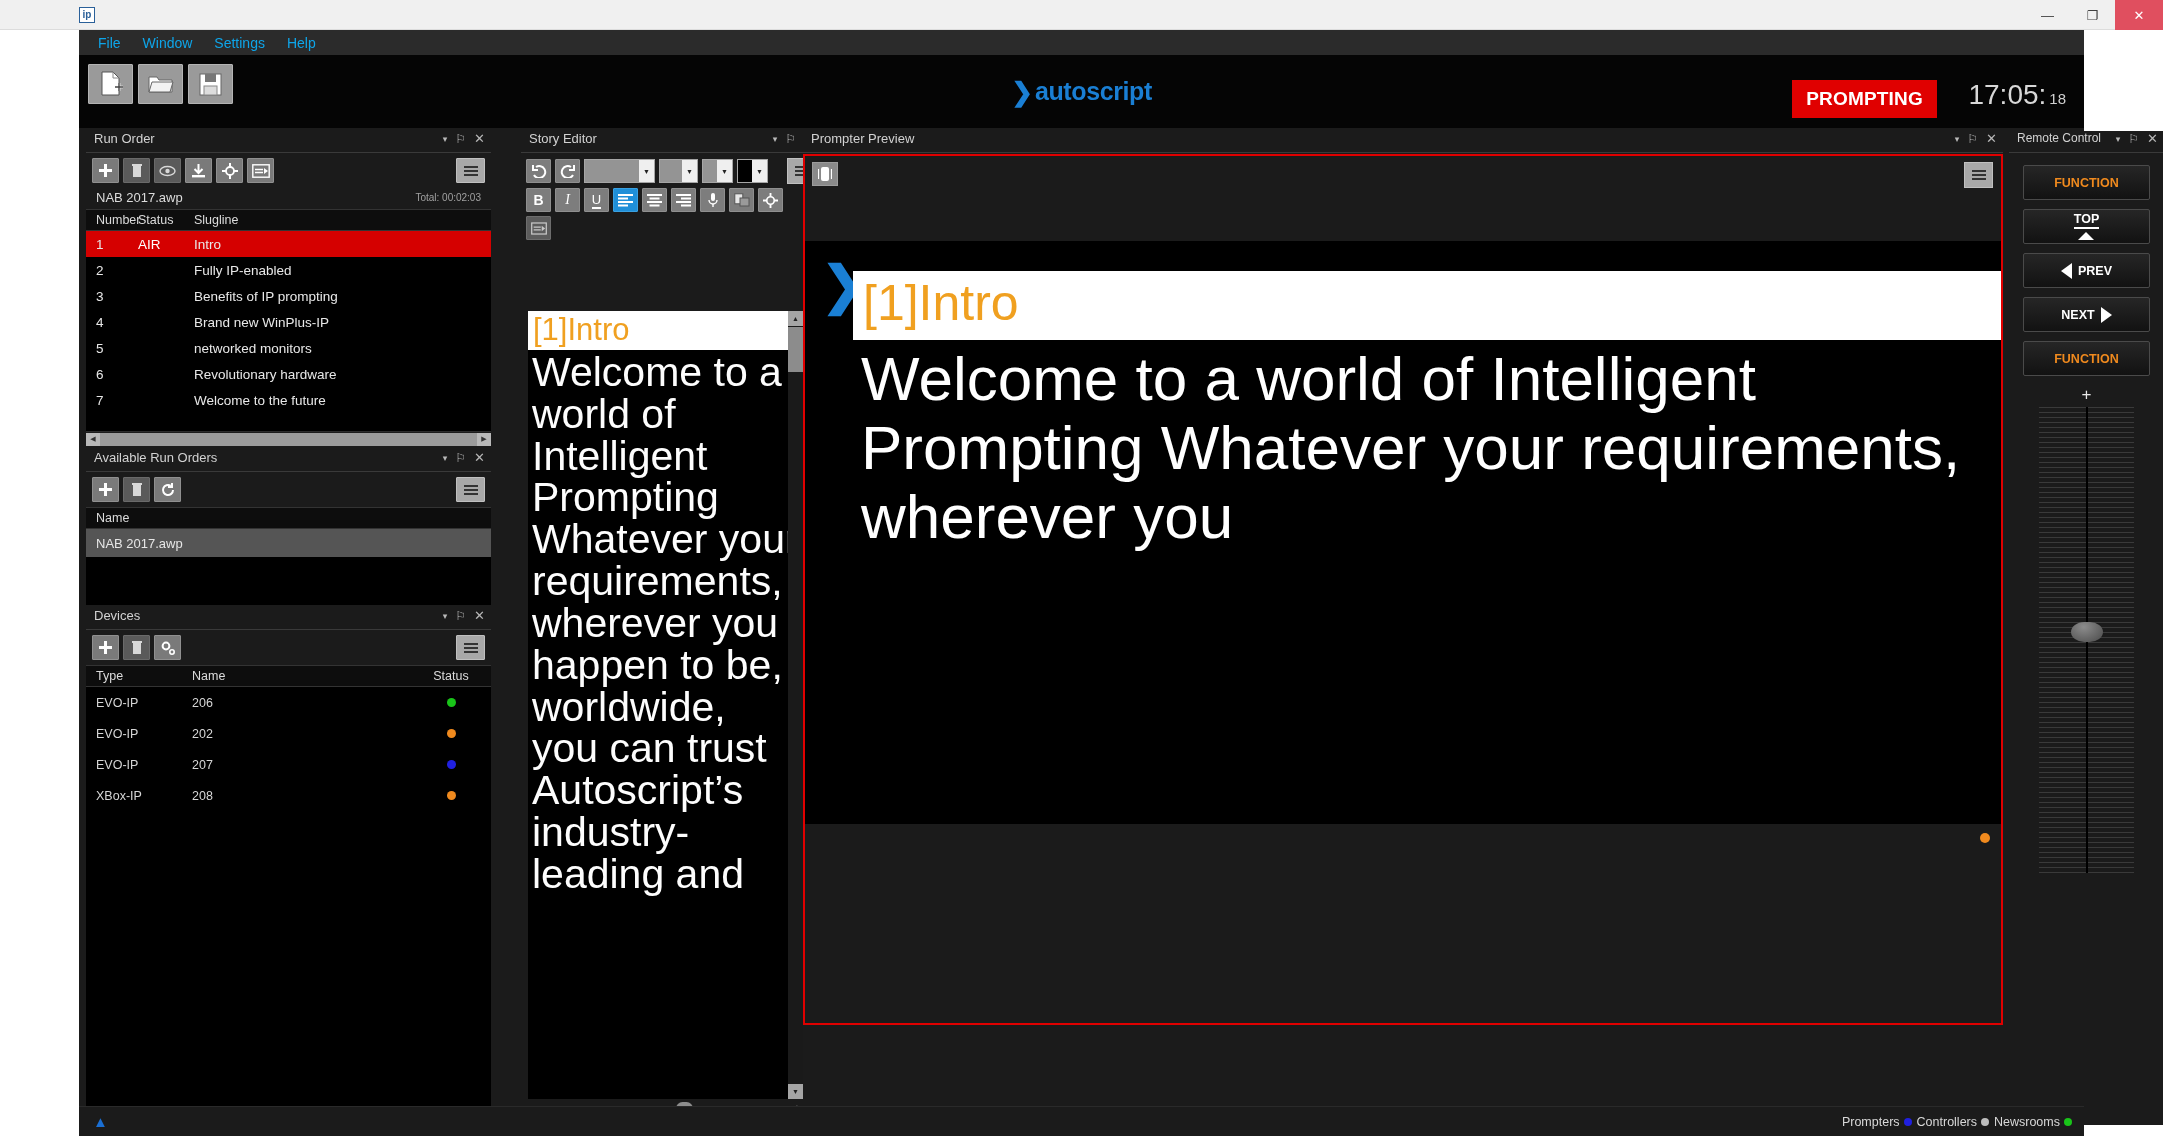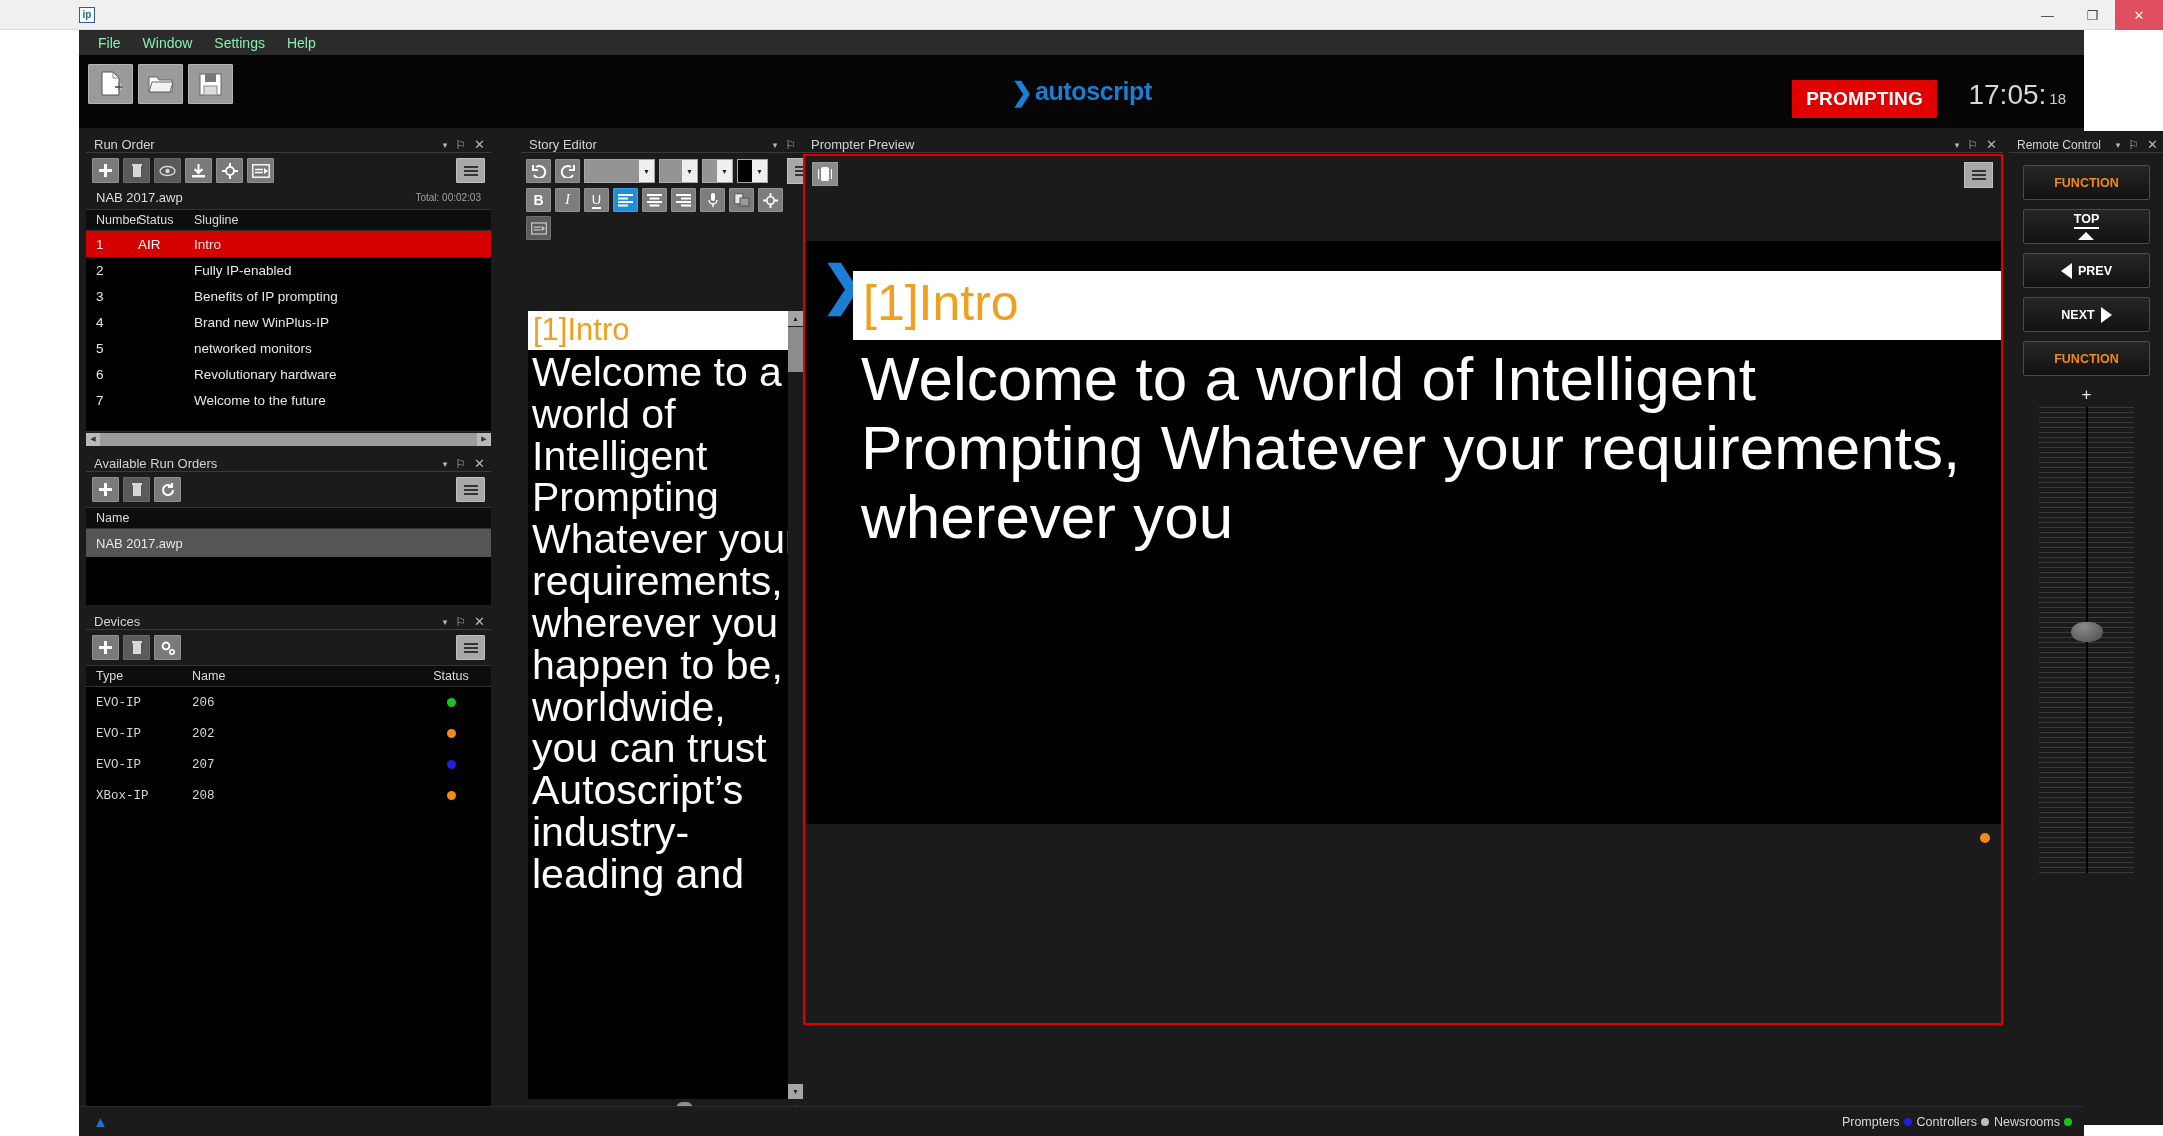--- a/index.html
+++ b/index.html
@@ -60,21 +60,21 @@
   }
 
   
   .menubar {
     position: absolute; left: 0; top: 0; width: 2005px; height: 25px;
     background: #2b2b2b;
     display: flex; align-items: center;
     padding-left: 8px;
   }
   .menu-item {
-    color: #86efac; font-size: 14px;
+    color: #0ea5e9; font-size: 14px;
     padding: 3px 11px;
   }
 
   
   .header {
     position: absolute; left: 0; top: 25px; width: 2005px; height: 73px;
     background: #050505;
   }
   .hdr-toolbar {
     position: absolute; left: 9px; top: 9px;
@@ -108,21 +108,21 @@
     position: absolute; right: 18px; top: 24px;
     color: #d8d8d8; font-size: 28px;
     display: flex; align-items: baseline; gap: 3px;
   }
   .clock-secs { font-size: 15px; color: #d0d0d0; }
 
   
   .panel { position: absolute; background: #1b1b1b; }
   .panel-head {
     height: 22px; background: #1b1b1b;
-    display: flex; align-items: flex-end;
+    display: flex; align-items: flex-start;
     padding: 0 6px 0 8px;
     border-bottom: 1px solid #3a3a3a;
   }
   .panel-title { color: #d2d2d2; font-size: 13px; flex: 1; }
   .panel-hdr-btns { display: flex; align-items: center; gap: 8px; color: #b8b8b8; font-size: 12px; }
   .ph-caret { font-size: 9px; }
   .ph-pin { font-size: 12px; }
   .ph-x { font-size: 13px; }
 
   .panel-toolbar {
@@ -183,21 +183,21 @@
 
   
   #panel-avail { left: 7px; top: 420px; width: 405px; height: 152px; }
   .name-list { background: #000000; height: 76px; }
   .name-row { height: 28px; display: flex; align-items: center; padding-left: 10px; color: #cfcfcf; font-size: 13px; }
   .name-row.sel { background: #555555; color: #e6e6e6; }
 
   
   #panel-devices { left: 7px; top: 578px; width: 405px; height: 517px; }
   .dev-list { background: #000000; height: 420px; }
-  .dev-row { height: 31px; display: flex; align-items: center; color: #d6d6d6; font-size: 12.5px; font-family: Liberation Mono, monospace; }
+  .dev-row { height: 31px; display: flex; align-items: center; color: #d6d6d6; font-size: 12.5px; }
   .dev-type { width: 106px; padding-left: 10px; }
   .dev-name { flex: 1; }
   .dev-status { width: 80px; display: flex; justify-content: center; }
   .dot { width: 9px; height: 9px; border-radius: 50%; display: block; }
 
   
   #panel-story { left: 442px; top: 101px; width: 300px; height: 994px; }
   .se-toolbar-wrap { padding: 5px 5px 0 5px; }
   .se-row1 { display: flex; align-items: center; gap: 4px; margin-bottom: 4px; }
   .se-row2 { display: flex; align-items: center; gap: 4px; margin-bottom: 4px; }

